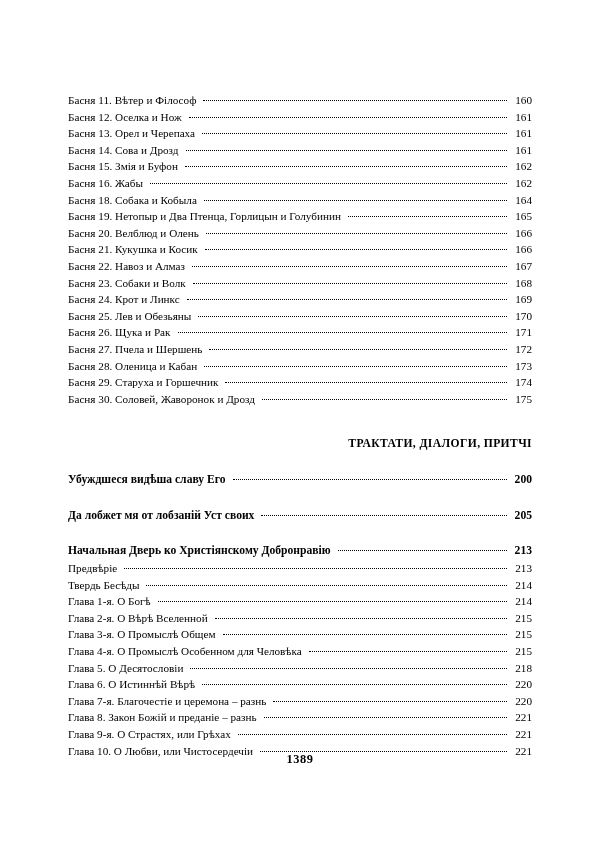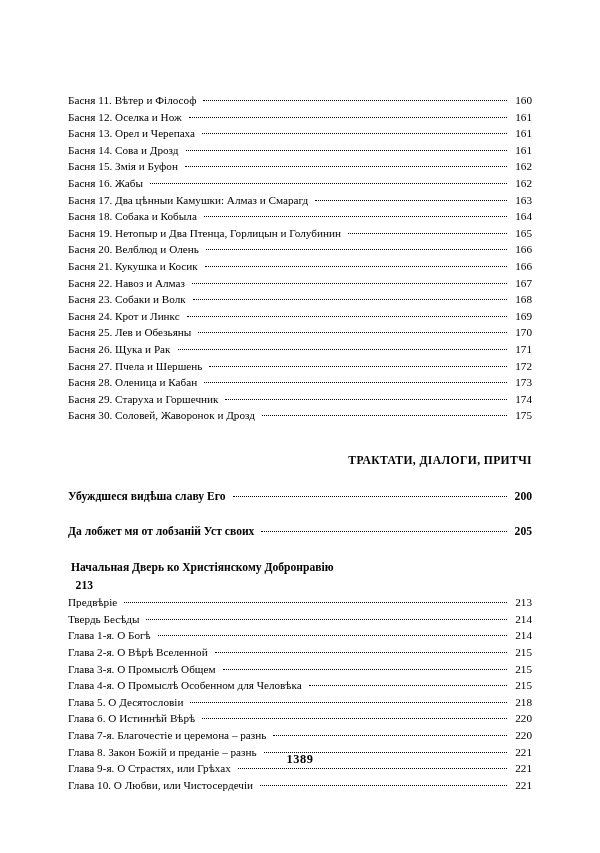--- a/index.html
+++ b/index.html
@@ -59,21 +59,20 @@
   }
   .toc-row.major {
     font-weight: bold;
     font-size: 11.6px;
     margin-bottom: 19px;
   }
   .toc-row.major-tight {
     font-weight: bold;
     font-size: 11.6px;
     margin-bottom: 0;
-    flex-direction: column;
   }
   .folio {
     position: absolute;
     left: 0;
     right: 0;
     top: 752px;
     text-align: center;
     font-weight: bold;
     font-size: 12.4px;
     letter-spacing: 0.5px;
@@ -109,25 +108,20 @@
       <span class="title">Басня 15. Змія и Буфон</span>
       <span class="leader"></span>
       <span class="page-num">162</span>
     </li>
     <li class="toc-row">
       <span class="title">Басня 16. Жабы</span>
       <span class="leader"></span>
       <span class="page-num">162</span>
     </li>
     <li class="toc-row">
-      <span class="title">Басня 17. Два цѣнныи Камушки: Алмаз и Смарагд</span>
-      <span class="leader"></span>
-      <span class="page-num">163</span>
-    </li>
-    <li class="toc-row">
       <span class="title">Басня 18. Собака и Кобыла</span>
       <span class="leader"></span>
       <span class="page-num">164</span>
     </li>
     <li class="toc-row">
       <span class="title">Басня 19. Нетопыр и Два Птенца, Горлицын и Голубинин</span>
       <span class="leader"></span>
       <span class="page-num">165</span>
     </li>
     <li class="toc-row">

